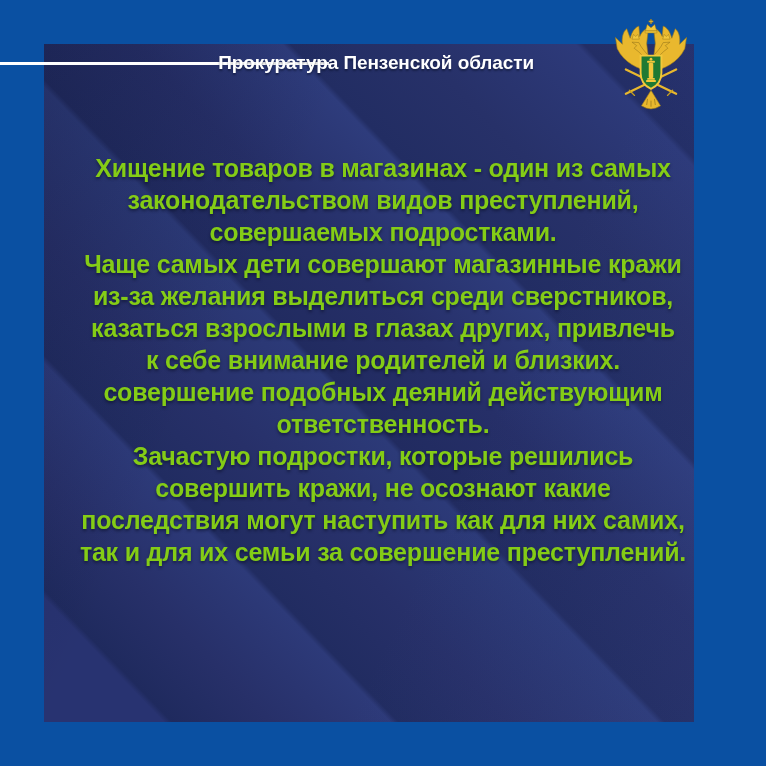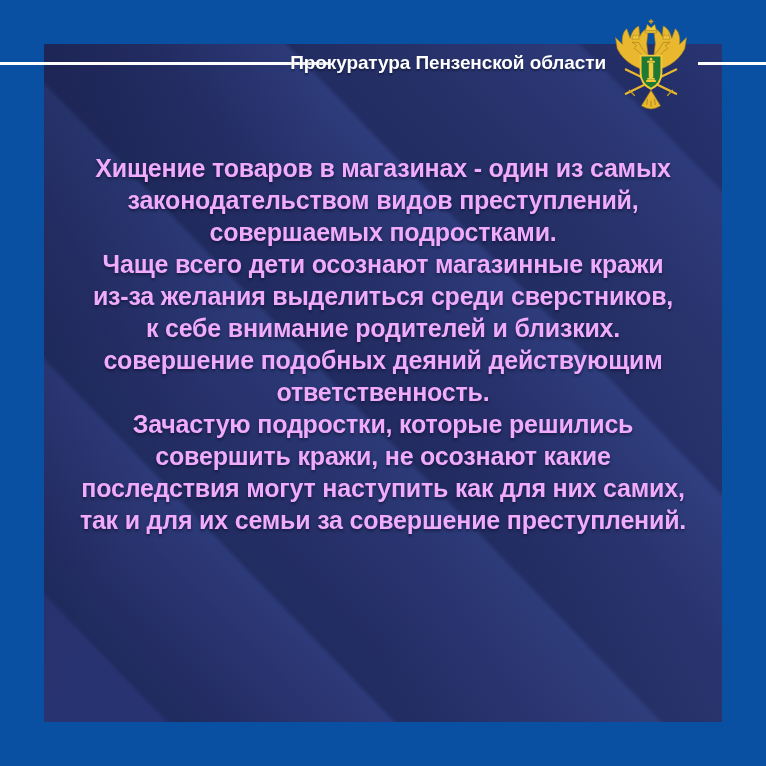--- a/index.html
+++ b/index.html
@@ -3,21 +3,21 @@
 <meta charset="utf-8">
 <style>
   html, body {
     margin: 0;
     padding: 0;
     background: #0a50a2;
     font-family: "Liberation Sans", "DejaVu Sans", sans-serif;
   }
   .stage {
     position: relative;
-    width: 766px;
+    width: 694px;
     height: 766px;
     overflow: hidden;
     background: #0a50a2;
   }
   
   .card {
     position: absolute;
     left: 44px;
     top: 44px;
     width: 678px;
@@ -68,21 +68,21 @@
     top: 19px;
     width: 78px;
     height: 94px;
   }
   .text-block {
     position: absolute;
     left: 44px;
     top: 152px;
     width: 678px;
     text-align: center;
-    color: #f0abfc;
+    color: #84cc16;
   }
   .tline {
     font-size: 25px;
     line-height: 32px;
     font-weight: 700;
     letter-spacing: -0.2px;
     white-space: nowrap;
     text-shadow: 0 2px 3px rgba(5,10,30,0.5);
   }
 </style>
@@ -148,22 +148,23 @@
         <rect x="40.6" y="67.8" width="8.8" height="2.2" rx="0.6"></rect>
         <rect x="39.4" y="70.2" width="11.2" height="2.4" rx="0.6"></rect>
       </g>
     </svg>
   </div>
 
   <div class="text-block">
       <div class="tline">Хищение товаров в магазинах - один из самых</div>
       <div class="tline">законодательством видов преступлений,</div>
       <div class="tline">совершаемых подростками.</div>
-      <div class="tline">Чаще всего дети осознают магазинные кражи</div>
+      <div class="tline">Чаще самых дети совершают магазинные кражи</div>
       <div class="tline">из-за желания выделиться среди сверстников,</div>
+      <div class="tline">казаться взрослыми в глазах других, привлечь</div>
       <div class="tline">к себе внимание родителей и близких.</div>
       <div class="tline">совершение подобных деяний действующим</div>
       <div class="tline">ответственность.</div>
       <div class="tline">Зачастую подростки, которые решились</div>
       <div class="tline">совершить кражи, не осознают какие</div>
       <div class="tline">последствия могут наступить как для них самих,</div>
       <div class="tline">так и для их семьи за совершение преступлений.</div>
     </div>
 
 </div>

